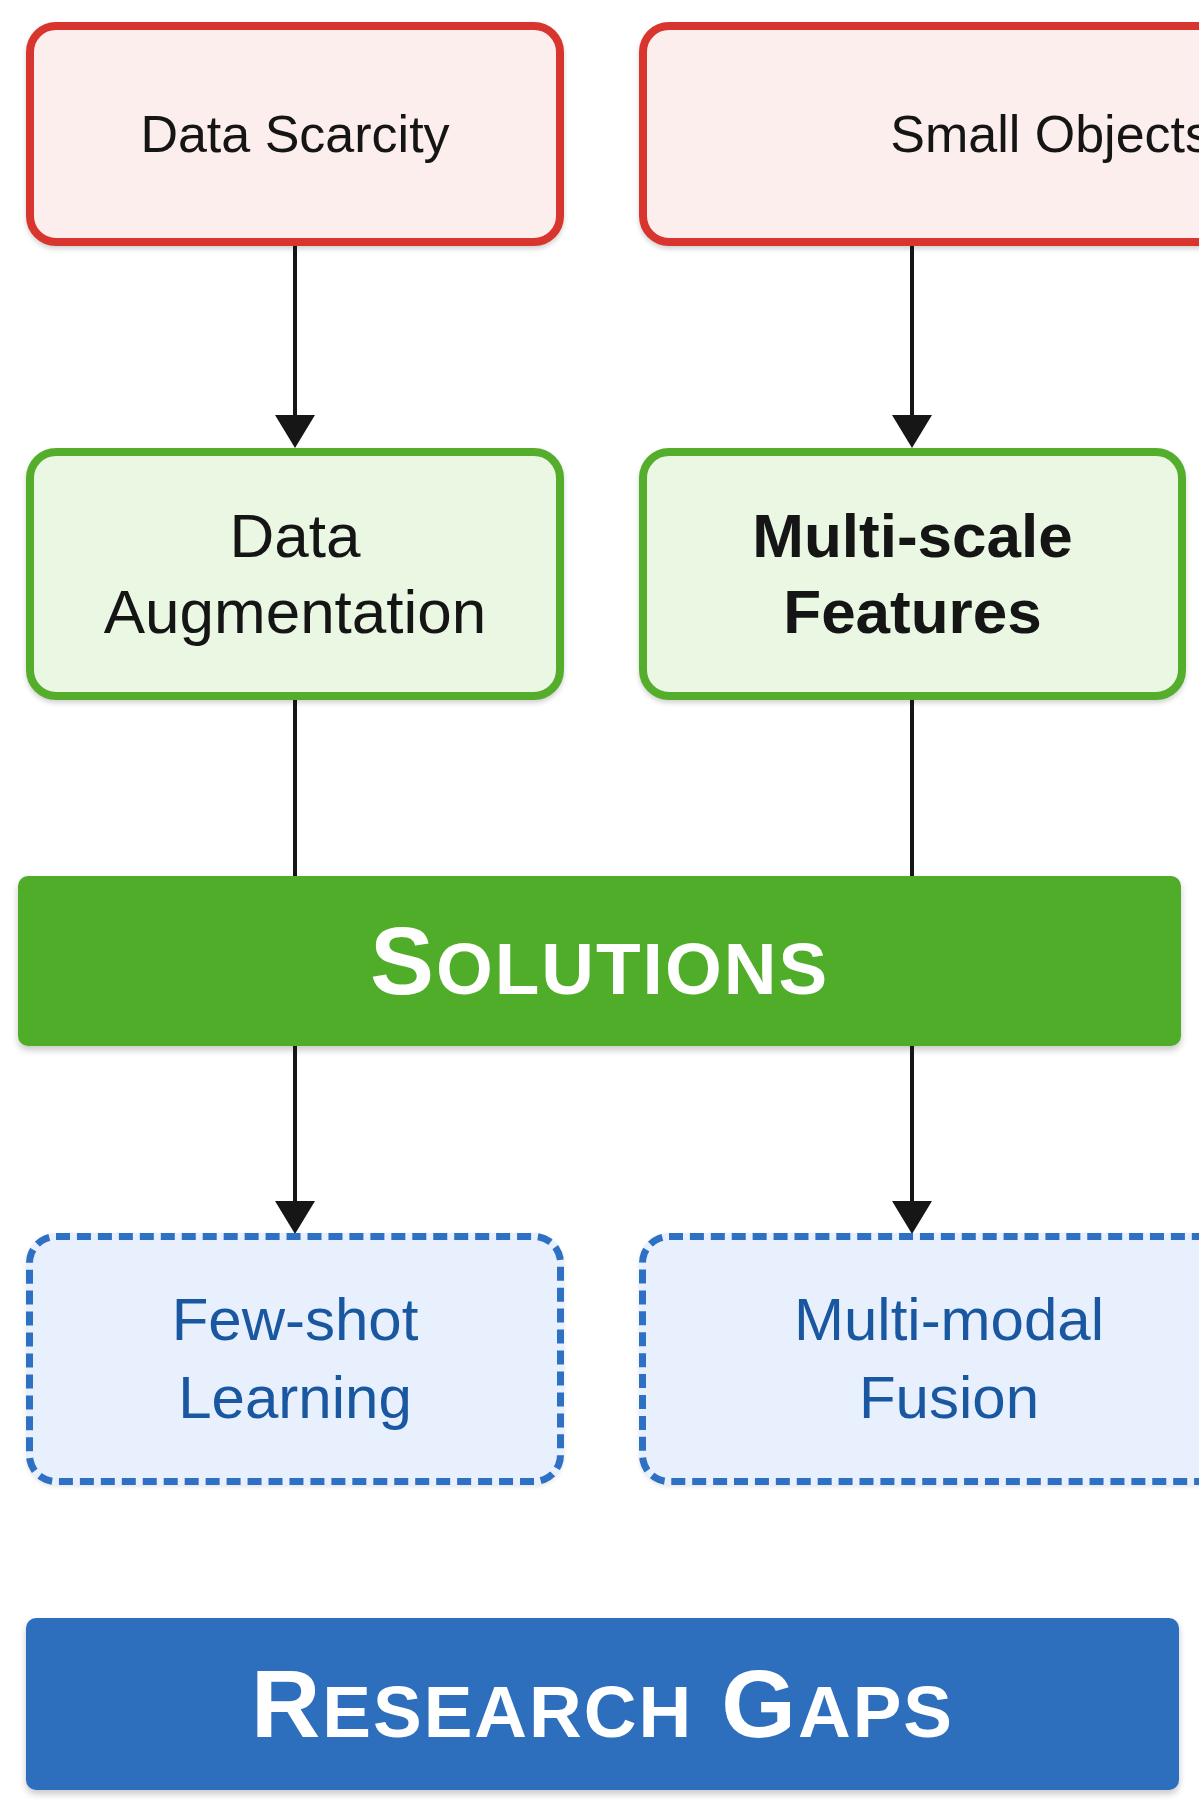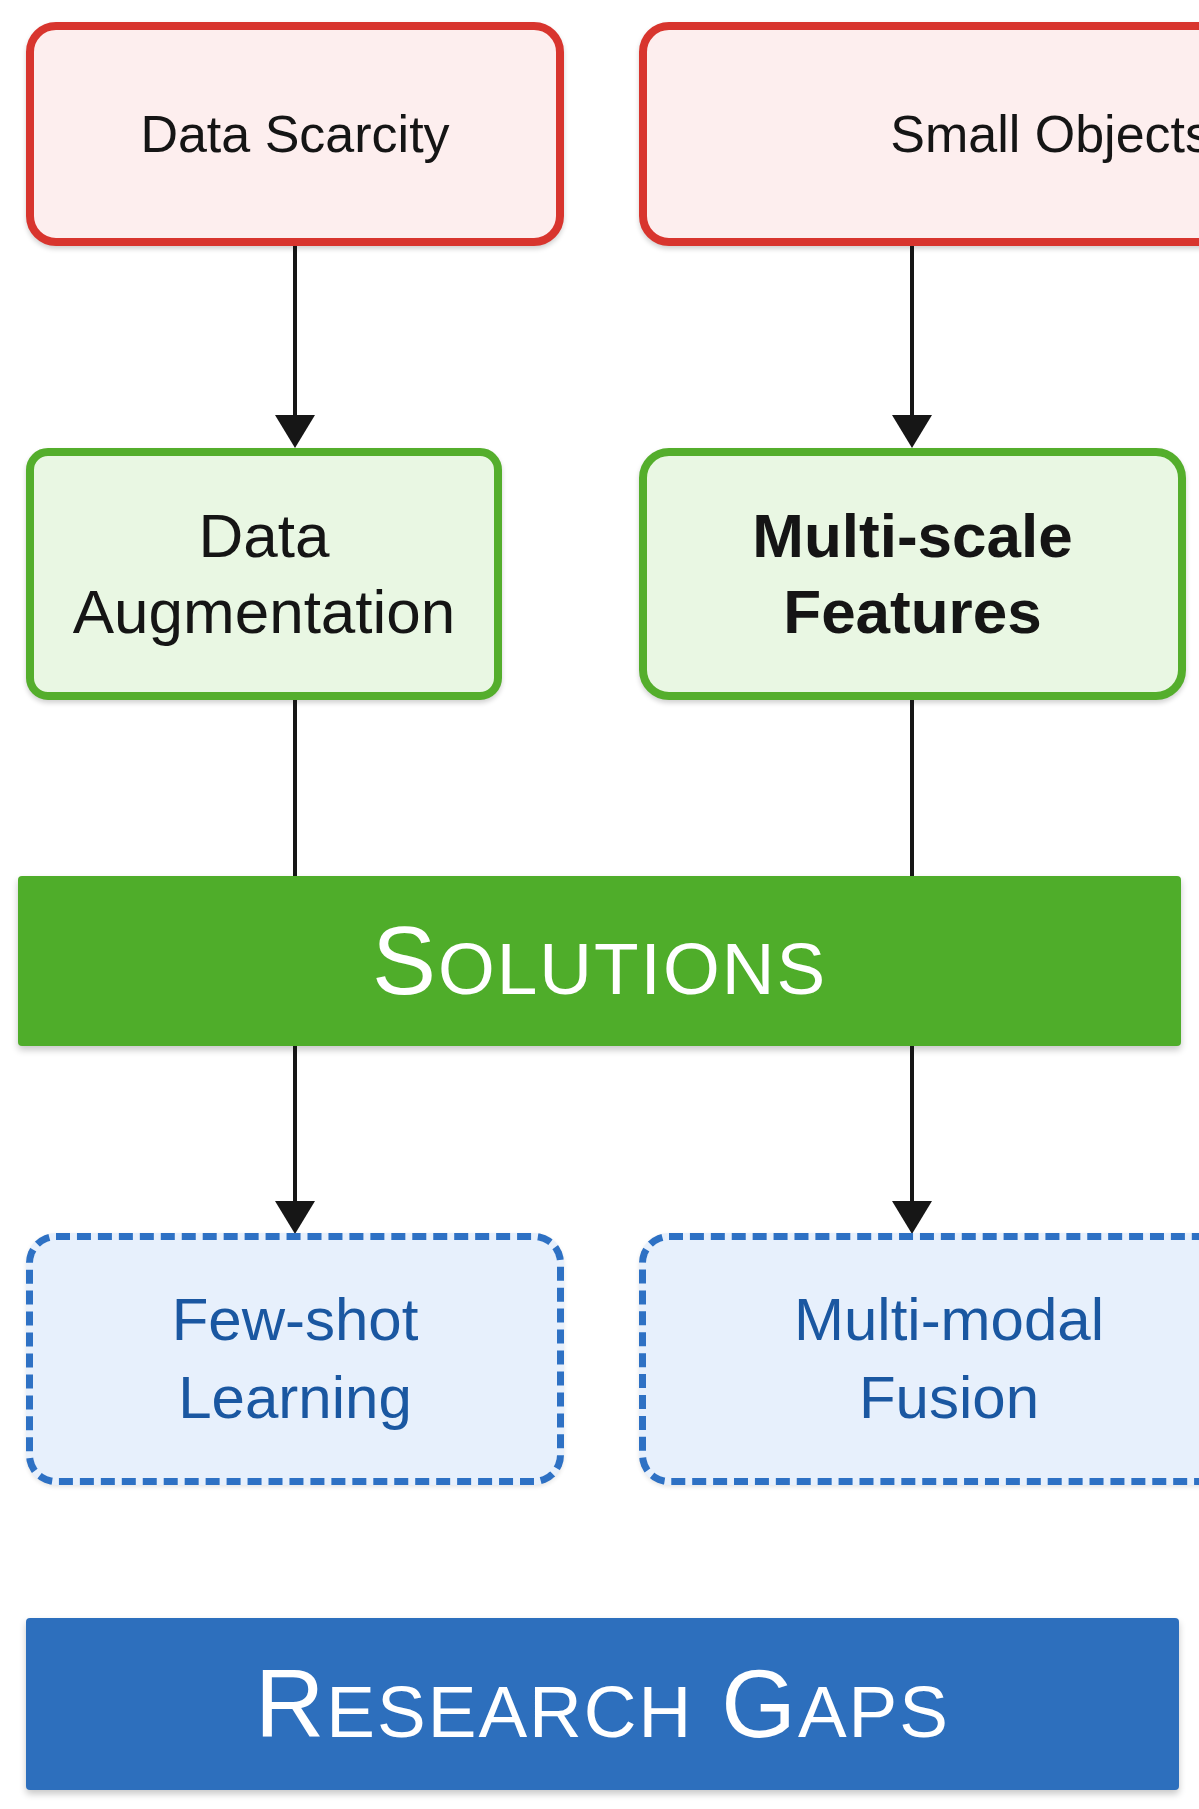--- a/index.html
+++ b/index.html
@@ -47,23 +47,23 @@
     color:var(--gap_text,#1a57a1);
     padding:8px 70px;
     box-shadow:0 2px 4px rgba(0,0,0,0.10);
   }
   .banner{
     position:absolute;
     box-sizing:border-box;
     display:flex;
     align-items:center;
     justify-content:center;
-    border-radius:4px;
+    border-radius:10px;
     color:var(--banner_text,#ffffff);
-    font-weight:normal;
+    font-weight:bold;
     box-shadow:0 4px 7px rgba(0,0,0,0.22);
   }
   .banner-solutions{background:var(--solutions_banner_bg,#4fad2a);}
   .banner-research{background:var(--research_banner_bg,#2d6fbd);}
   .banner .part{letter-spacing:2px;white-space:nowrap;}
   .banner .part + .part{margin-left:28px;}
   .banner .big{font-size:96px;}
   .banner .small{font-size:73px;}
   .vline{
     position:absolute;
@@ -92,21 +92,21 @@
 
   <div>
     <div class="vline" style="left:293px; top:246px; height:172px;"></div>
     <div class="ahead" style="left:275px; top:415px;"></div>
   </div>
   <div>
     <div class="vline" style="left:910px; top:246px; height:172px;"></div>
     <div class="ahead" style="left:892px; top:415px;"></div>
   </div>
 
-  <div class="box solution" style="left:26px; top:448px; width:476px; height:252px;border-radius:22px;">
+  <div class="box solution" style="left:26px; top:448px; width:538px; height:252px;">
     <span>Data Augmentation</span>
   </div>
   <div class="box solution" style="left:639px; top:448px; width:547px; height:252px;font-weight:bold;">
     <span>Multi-scale Features</span>
   </div>
 
   <div class="vline" style="left:293px; top:700px; height:178px;"></div>
   <div class="vline" style="left:910px; top:700px; height:178px;"></div>
 
   <div class="banner banner-solutions" style="left:18px; top:876px; width:1163px; height:170px;">

